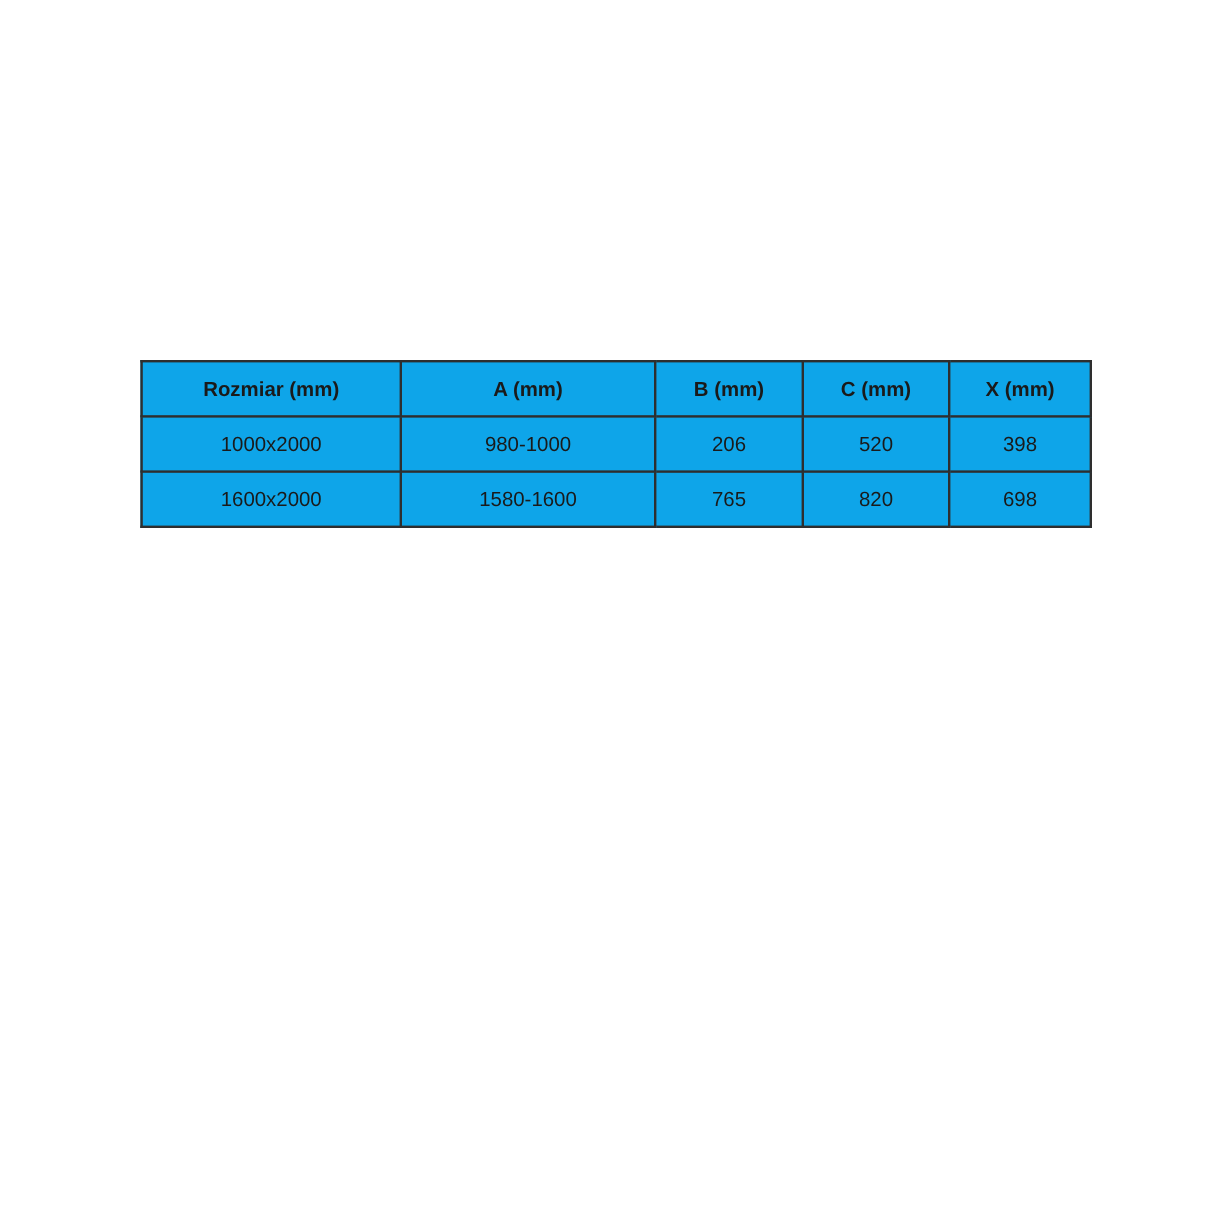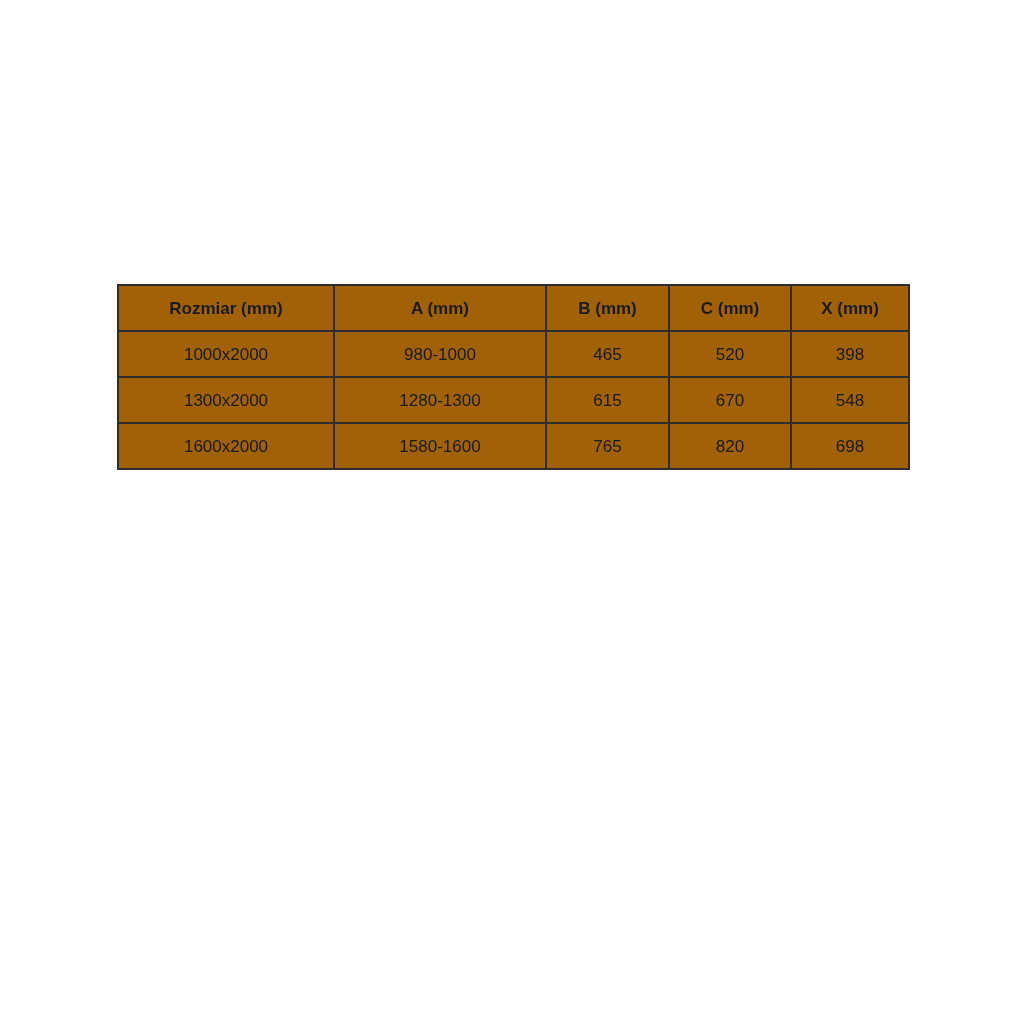--- a/index.html
+++ b/index.html
@@ -11,25 +11,25 @@
     position: relative;
     width: 1024px;
     height: 1024px;
     background: #ffffff;
     font-family: "Liberation Sans", sans-serif;
     color: #1a1a1a;
   }
   table.spec-table {
     position: absolute;
     left: 117px;
-    top: 284px;
+    top: 300px;
     width: 791px;
     border-collapse: collapse;
     table-layout: fixed;
-    background: #a16207;
+    background: #0ea5e9;
   }
   table.spec-table th,
   table.spec-table td {
     border: 2px solid #2e2e2e;
     height: 44px;
     text-align: center;
     vertical-align: middle;
     font-size: 17px;
     line-height: 1;
     padding: 0 4px;
@@ -63,30 +63,23 @@
         <th>A (mm)</th>
         <th>B (mm)</th>
         <th>C (mm)</th>
         <th>X (mm)</th>
       </tr>
     </thead>
     <tbody>
       <tr>
         <td>1000x2000</td>
         <td>980-1000</td>
-        <td>465</td>
+        <td>206</td>
         <td>520</td>
         <td>398</td>
-      </tr>
-      <tr>
-        <td>1300x2000</td>
-        <td>1280-1300</td>
-        <td>615</td>
-        <td>670</td>
-        <td>548</td>
       </tr>
       <tr>
         <td>1600x2000</td>
         <td>1580-1600</td>
         <td>765</td>
         <td>820</td>
         <td>698</td>
       </tr>
     </tbody>
   </table>

